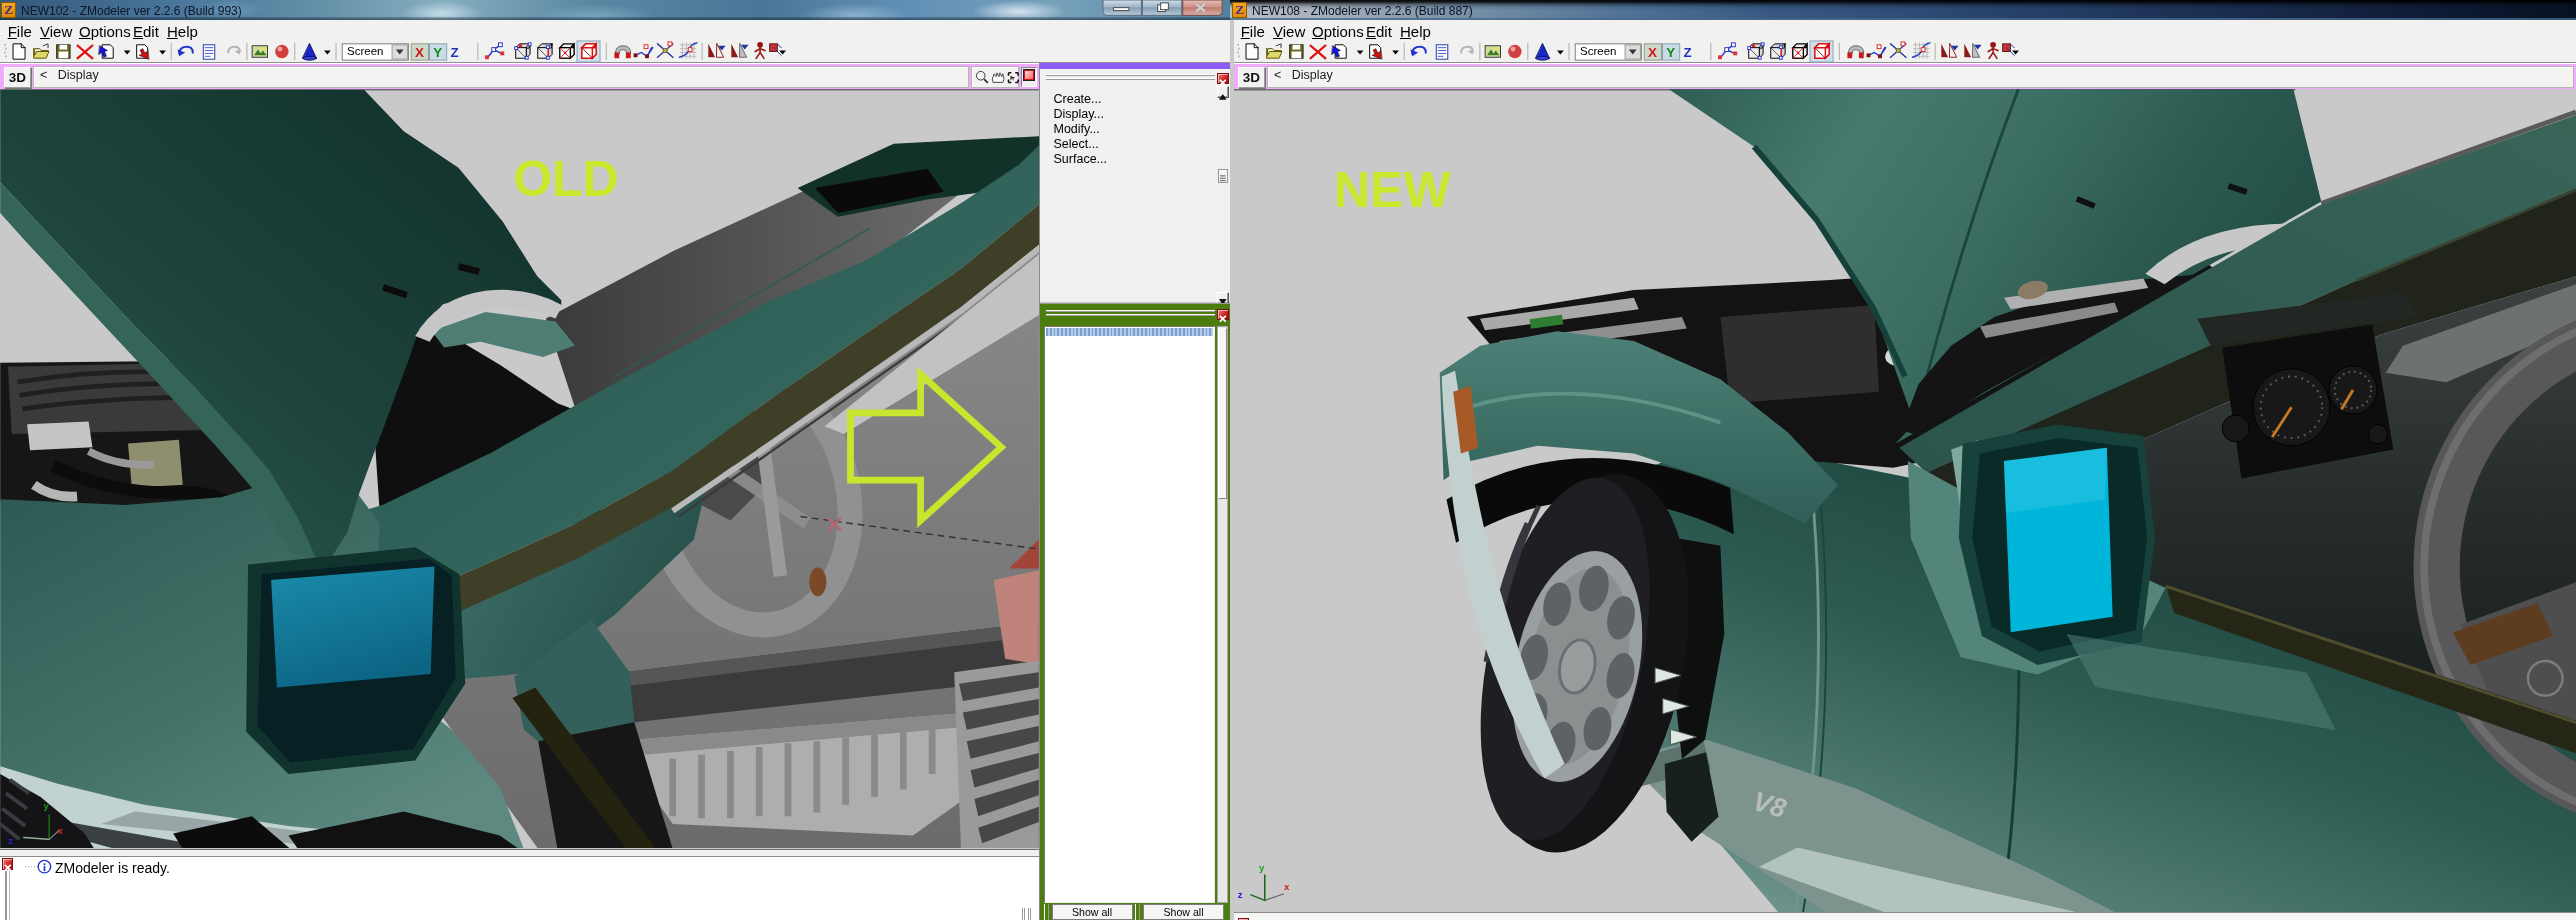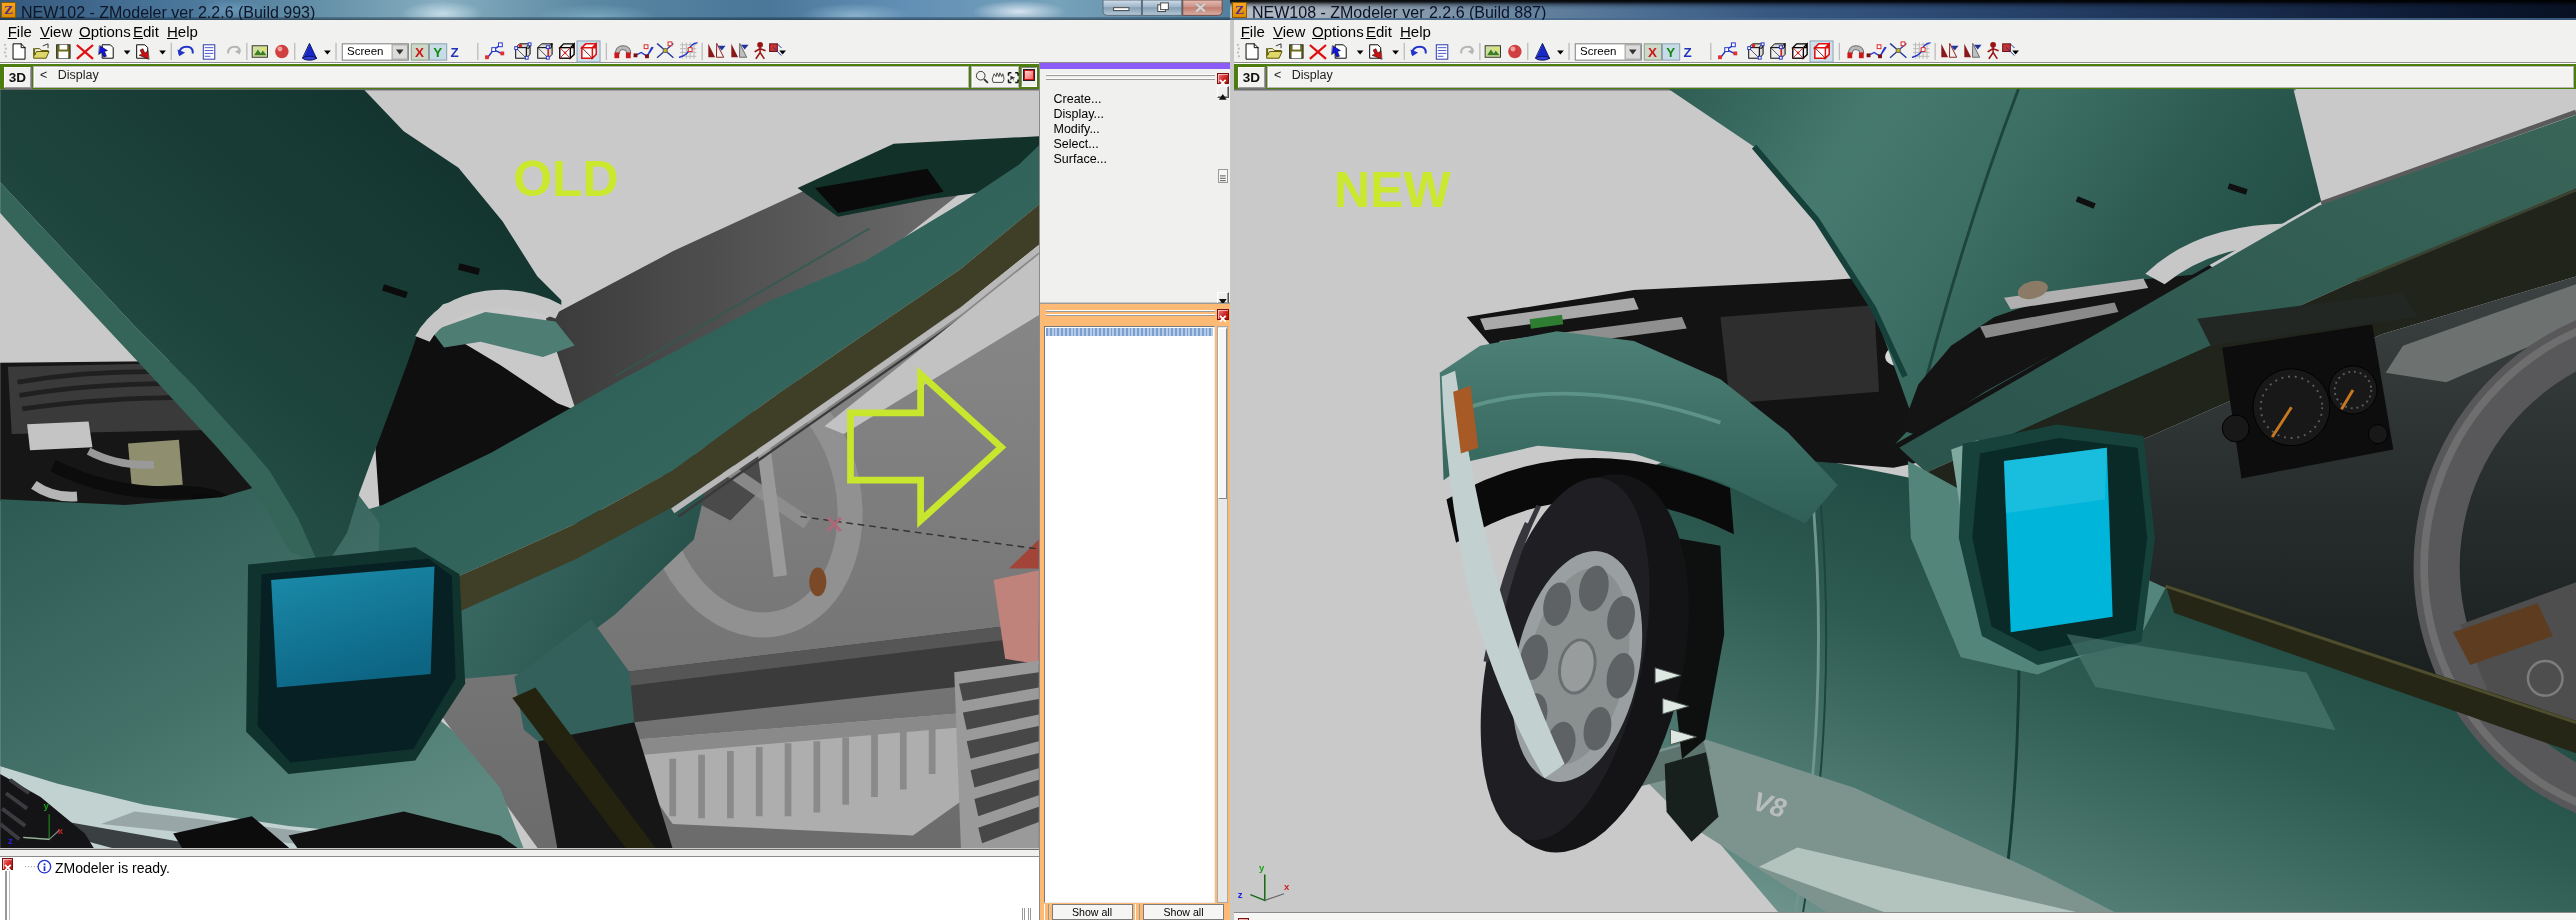--- a/index.html
+++ b/index.html
@@ -14,40 +14,40 @@
  radial-gradient(77px 17.3px at 855px 15.4px, rgba(170,205,225,.6), rgba(170,205,225,0) 70%),
  radial-gradient(48px 13.5px at 231px 9.6px, rgba(120,170,205,.55), rgba(120,170,205,0) 70%),
  linear-gradient(90deg,#35597c 0%,#49759a 14%,#6490a8 26%,#87aec0 36%,#5a87a2 48%,#4a7798 62%,#6290b6 74%,#77a2ba 86%,#52809f 100%)}
 #tbL:after{content:"";position:absolute;left:0;top:17.3px;width:100%;height:2.9px;background:linear-gradient(180deg,rgba(20,40,60,.25),rgba(10,25,40,.55))}
 #tbR{left:1230px;top:0;width:1346px;height:20px;
 background:
  linear-gradient(180deg,rgba(0,0,0,.95) 0%,rgba(0,0,0,.85) 9%,rgba(5,10,18,.4) 22%,rgba(8,16,30,.12) 35%,rgba(10,20,35,0) 50%),
  linear-gradient(90deg,#b7bec6 0%,#aab3bd 6%,#8fa0b0 12%,#6d89a2 20%,#4e7094 30%,#385882 40%,#2c4a74 52%,#20375c 66%,#152645 80%,#0c1830 92%,#081123 100%)}
 #tbR:after{content:"";position:absolute;left:0;top:18px;width:100%;height:1.9px;background:rgba(70,105,140,.8)}
 .zico{position:absolute;top:1.9px;width:15.4px;height:16.3px;background:linear-gradient(180deg,#f5a623,#e08a00);border:1px solid #8a5a00;color:#4a2a8a;font-weight:bold;font-size:13.5px;line-height:14.4px;text-align:center;font-family:"Liberation Serif",serif}
-.ttxt{position:absolute;top:3.8px;font-size:16px;color:#0d1526;white-space:nowrap}
+.ttxt{position:absolute;top:3.8px;font-size:12px;color:#0d1526;white-space:nowrap}
 
 .menubar{top:20px;height:36px;background:#f1f1f0;border-bottom:2px solid #ef4444;font-size:15px;color:#000}
 #mbL{left:0;width:1230px}
 #mbR{left:1232px;width:1344px;border-left:1px solid #b0b0b0}
 .menubar span{position:absolute;top:2.9px}
 
 .toolbar{top:40px;height:23px;background:#f1f1f0;border-bottom:1px solid #8f8f8f}
 #tlL{left:0;width:1230px}
 #tlR{left:1232px;width:1344px;border-left:1px solid #b0b0b0}
 
-.vhead{top:63px;height:26px;background:#4d7c0f;border-top:1px solid #fdfdfd}
+.vhead{top:63px;height:26px;background:#f0abfc;border-top:1px solid #fdfdfd}
 #vhL{left:0;width:1040px}
 #vhR{left:1234px;width:1342px}
 .btn3d{position:absolute;left:3.8px;top:2.9px;width:27px;height:21px;background:#f2f2f1;border:1px solid #9b9b9b;border-top-color:#fff;border-left-color:#fff;box-shadow:1px 1px 0 #777;font-weight:bold;font-size:13.5px;text-align:center;line-height:19px;color:#111}
 .vbar{position:absolute;top:1.9px;height:22px;background:#f3f3f2;border:1px solid #b5b5b5;box-shadow:inset 1px 1px 0 #fff}
 .vlt{position:absolute;top:3.8px;font-size:12.5px;color:#222}
 
 #p1{left:1040px;top:63px;width:190px;height:239px;background:#f0f0ef;border-top:6px solid #8b5cf6}
-#p2{left:1040px;top:303px;width:190px;height:618px;background:#fdba74;border-top:1px solid #9a9a9a}
+#p2{left:1040px;top:303px;width:190px;height:618px;background:#4d7c0f;border-top:1px solid #9a9a9a}
 .grip{position:absolute;left:5.8px;width:169px;height:1.9px;border-top:1px solid #fff;border-bottom:1px solid #9a9a9a}
 .redx{position:absolute;width:11.5px;height:11.5px;background:linear-gradient(135deg,#f08080,#cc2222 60%,#a51515);border:1px solid #7a1010;box-shadow:inset 1px 1px 0 rgba(255,255,255,.55)}
 .sbtn{position:absolute;width:11.5px;height:11.5px;background:#f0f0ef;border:1px solid #555;border-top-color:#fff;border-left-color:#fff;box-shadow:inset -1px -1px 0 #999}
 .plist{position:absolute;left:13.5px;top:23px;font-size:12.5px;color:#000;line-height:15px}
 #p2box{position:absolute;left:3.8px;top:22px;width:171px;height:577px;background:#fff;border:1px solid #777;border-bottom-color:#eee;border-right-color:#eee}
 #p2sel{position:absolute;left:1px;top:1px;width:167px;height:7.7px;background:#a8c2e4;background-image:repeating-linear-gradient(90deg,#7d9fcd 0 1.9px,#b4cbe9 1.9px 3.8px)}
 #p2sb{position:absolute;left:177px;top:22px;width:10.6px;height:577px;background:#e8e8e7;border:1px solid #aaa}
 #p2th{position:absolute;left:0px;top:1px;width:8.7px;height:171px;background:#f6f6f5;border:1px solid #888;border-top-color:#fff;border-left-color:#fff}
 .pbtn{position:absolute;top:600px;height:16.3px;background:#f5f5f4;border:1px solid #7d7d7d;font-size:10.6px;text-align:center;line-height:14.4px;color:#000}
 .pgrip{position:absolute;top:600px;width:4.8px;height:16.3px;border-left:1px solid #fff;border-right:1px solid #999}

